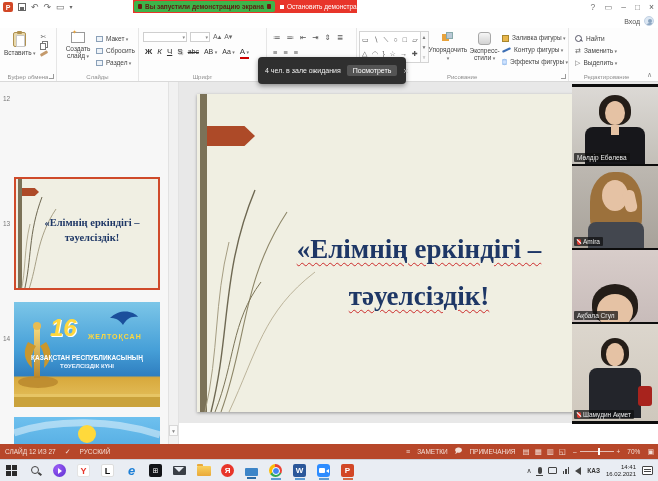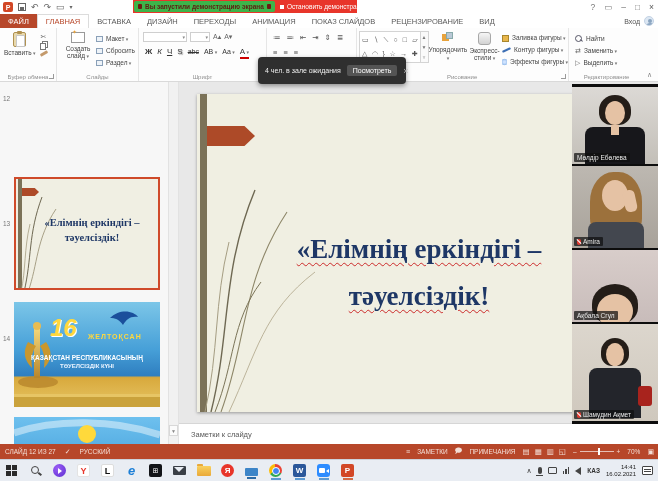--- a/index.html
+++ b/index.html
@@ -203,31 +203,20 @@
     </div>
     <div class="win-controls">
       <span>?</span>
       <span>▭</span>
       <span>–</span>
       <span>□</span>
       <span style="color:#555">×</span>
     </div>
   </div>
 
-  <div class="tabrow">
-    <div class="tab file">ФАЙЛ</div>
-    <div class="tab active">ГЛАВНАЯ</div>
-    <div class="tab">ВСТАВКА</div>
-    <div class="tab">ДИЗАЙН</div>
-    <div class="tab">ПЕРЕХОДЫ</div>
-    <div class="tab">АНИМАЦИЯ</div>
-    <div class="tab">ПОКАЗ СЛАЙДОВ</div>
-    <div class="tab">РЕЦЕНЗИРОВАНИЕ</div>
-    <div class="tab">ВИД</div>
-  </div>
   <div class="signin">
     <span>Вход</span>
     <span class="avatar"></span>
   </div>
 
   <div class="ribbon">
 
     <div class="rgroup" style="width:57px">
       <div style="display:flex; padding-left:4px;">
         <div class="bigbtn">
@@ -458,23 +447,20 @@
         <path d="M32 262 C60 202, 66 162, 118 122" stroke="#b5ad92" stroke-width="0.9" fill="none"></path>
         <path d="M18 262 C38 212, 34 172, 64 132" stroke="#7b7458" stroke-width="1" fill="none"></path>
       </svg>
       <div class="title">
         <div><span>«Елімнің еркіндігі –</span></div>
         <div><span>тәуелсіздік!</span></div>
       </div>
     </div>
   </div>
 
-  <div class="notesbar">
-    <span class="ntext">Заметки к слайду</span>
-  </div>
 
   <div class="videos">
     <div class="vtile vt1">
       <span class="pp hair" style="left:27px; top:8px; width:32px; height:30px"></span>
       <span class="pp face" style="left:33px; top:14px; width:20px; height:24px"></span>
       <span class="pp bodyshape" style="left:13px; top:40px; width:60px; height:40px; background:#17171b"></span>
       <span class="pp" style="left:39px; top:38px; width:8px; height:10px; background:#e5c2a4"></span>
       <div class="vname">
 
         <span>Мөлдір Ебөлева</span>

